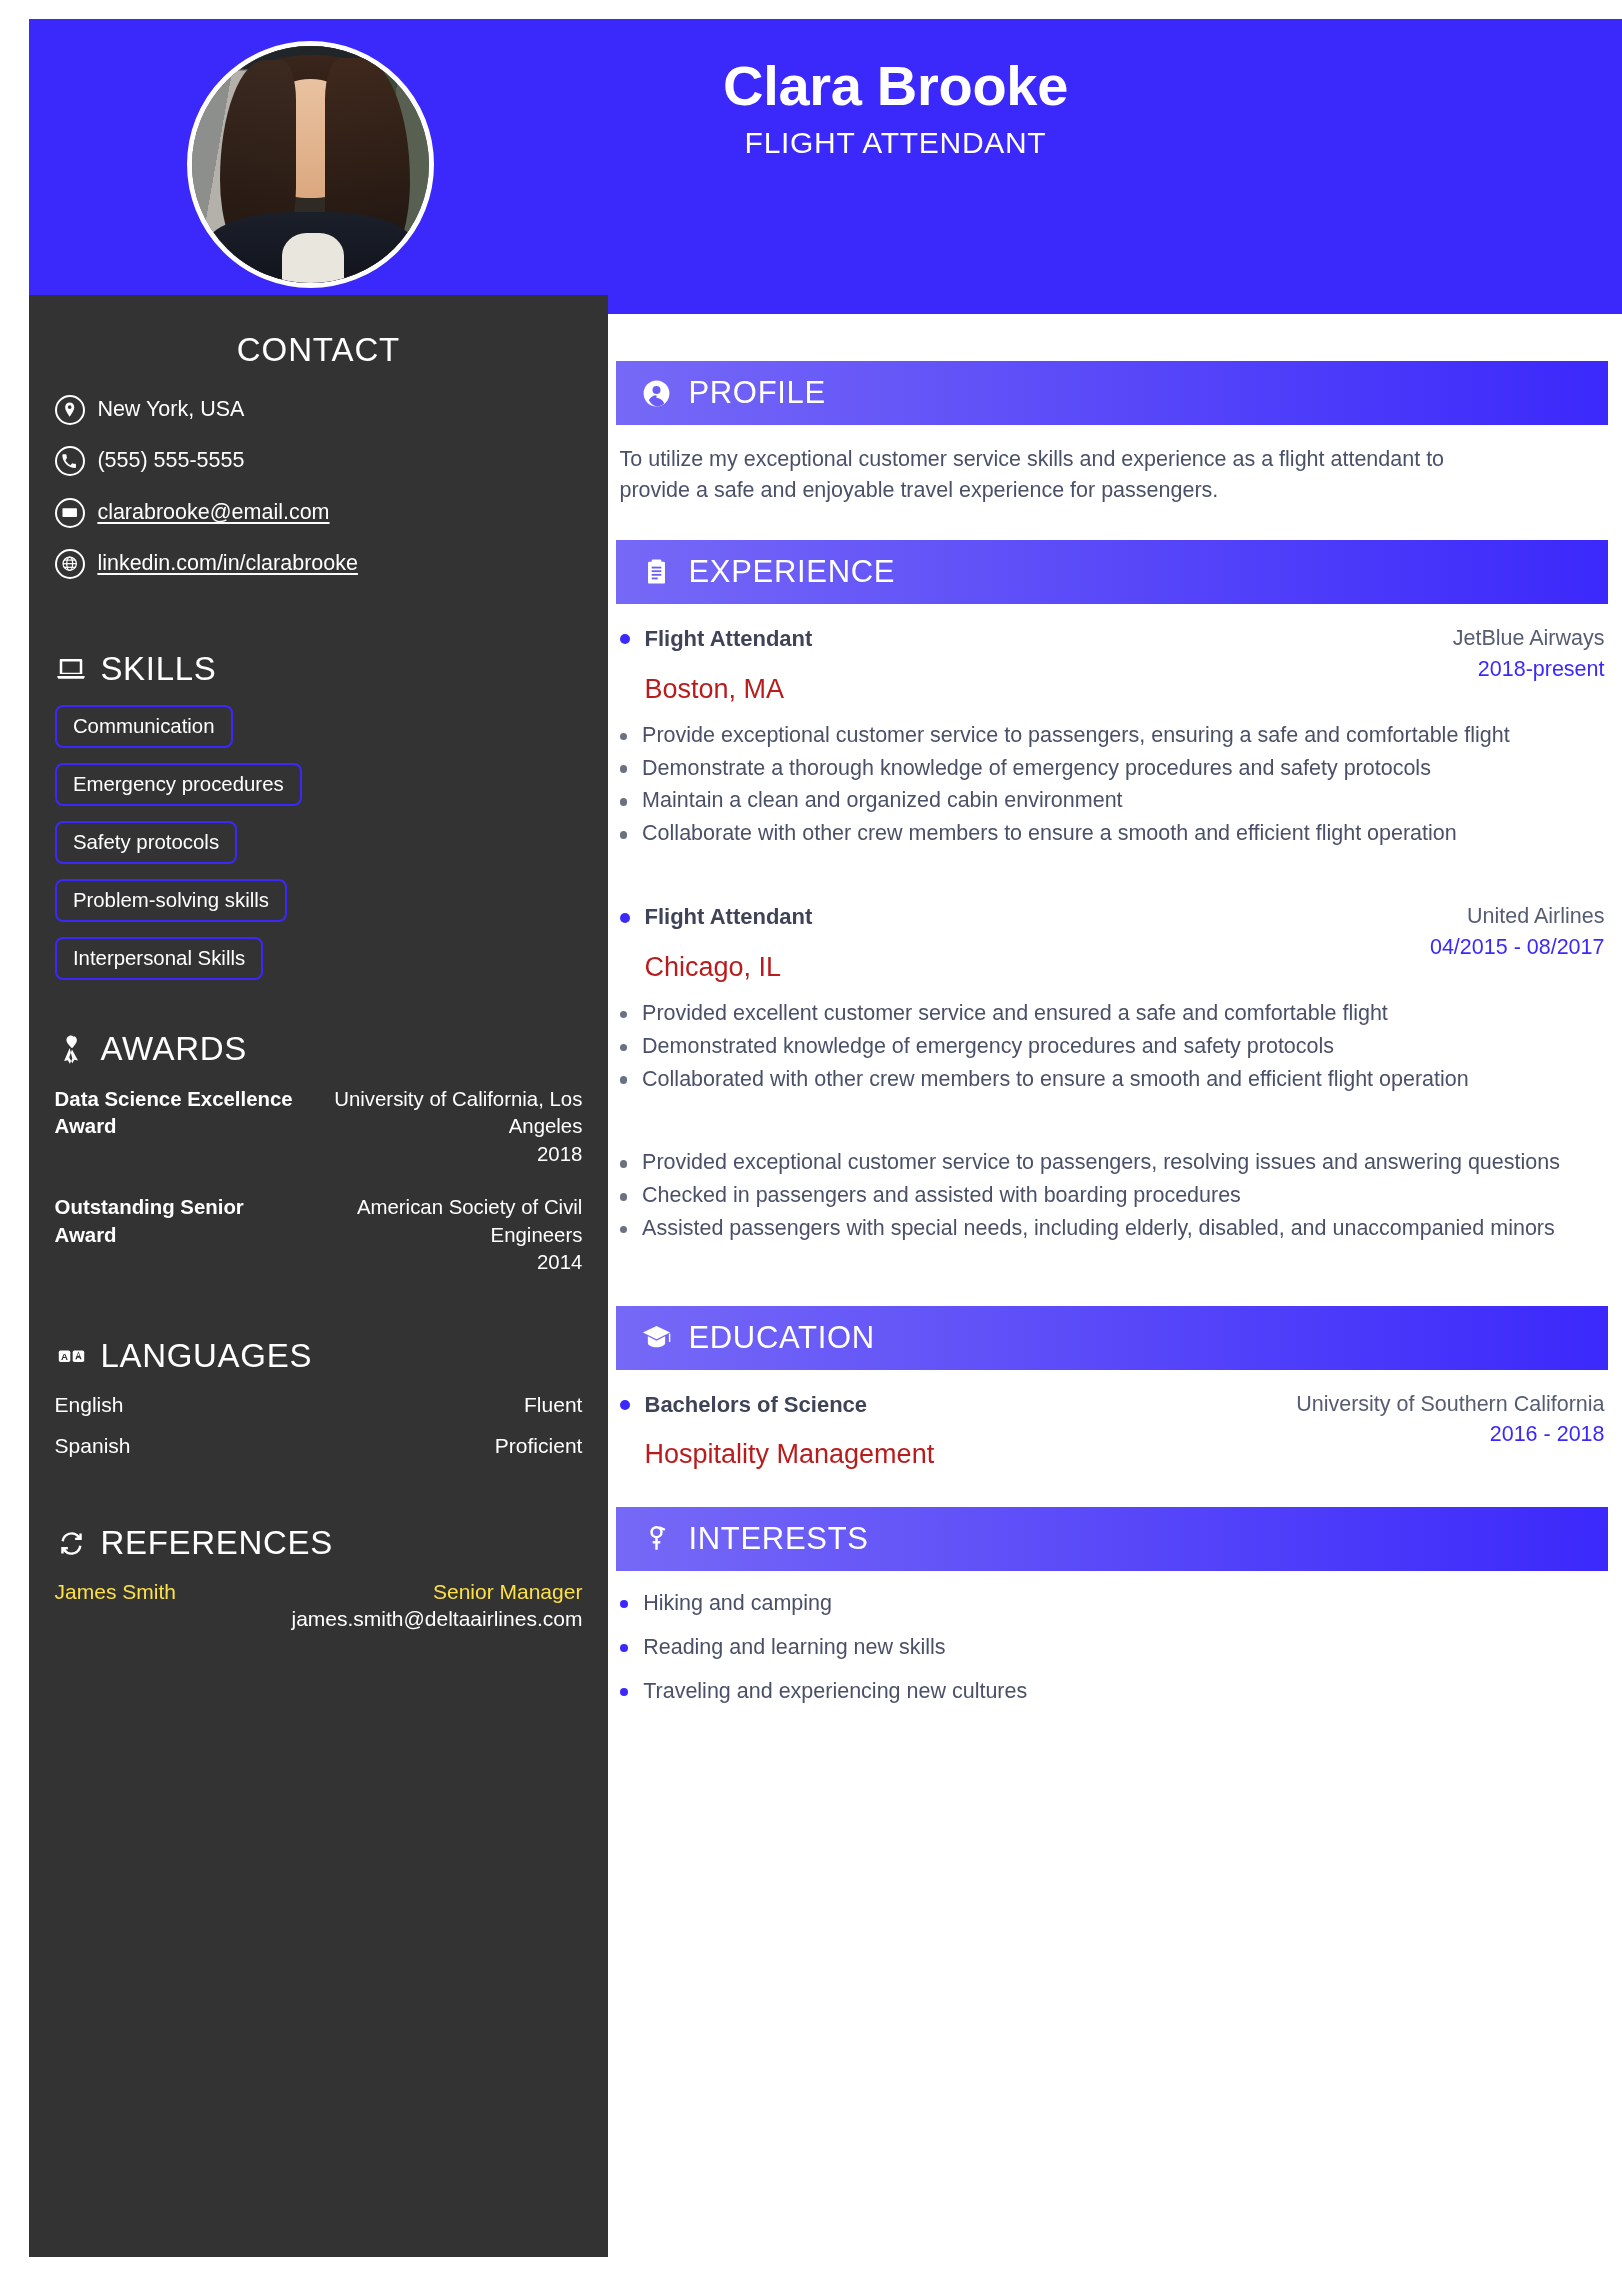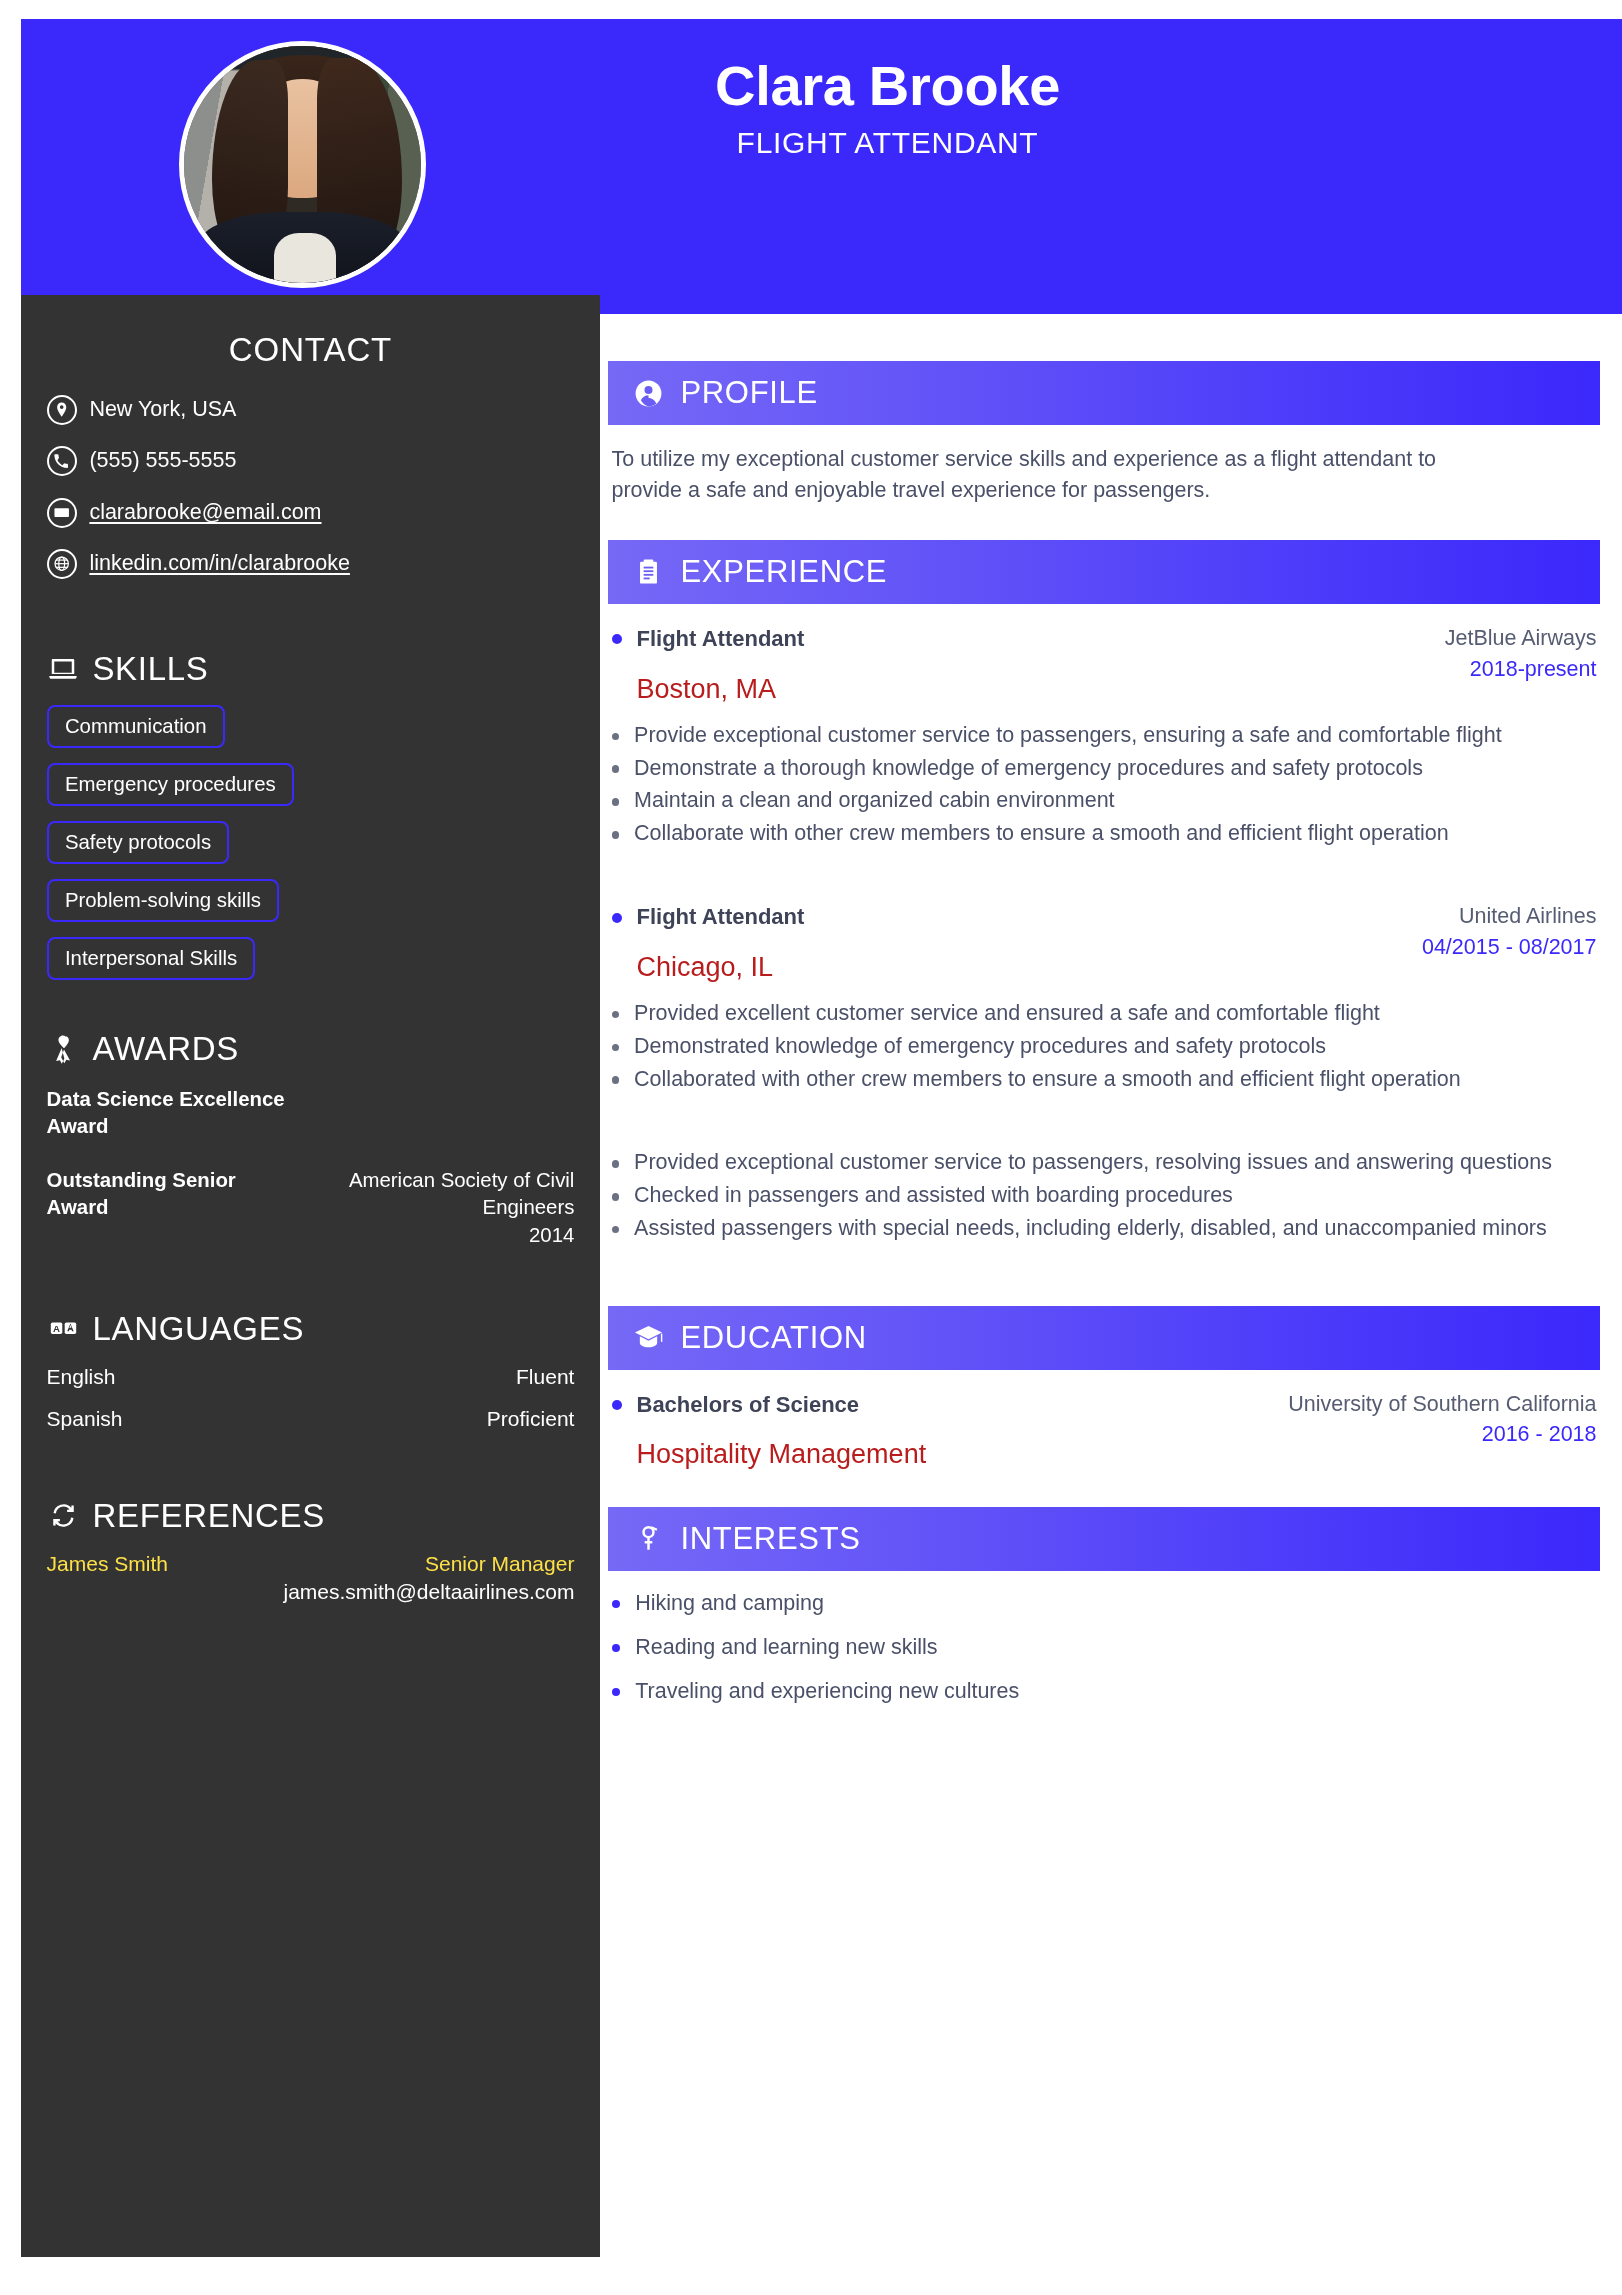--- a/index.html
+++ b/index.html
@@ -4,21 +4,21 @@
 <style>
   *{box-sizing:border-box;margin:0;padding:0;}
   html,body{background:#fff;}
   body{
     width:1623px;height:2295px;
     font-family:"Liberation Sans", sans-serif;
     -webkit-font-smoothing:antialiased;
     position:relative;
     overflow:hidden;
   }
-  .page{position:absolute;left:0;top:0;width:1550px;height:2295px;background:#ffffff;}
+  .page{position:absolute;left:8px;top:0;width:1550px;height:2295px;background:#ffffff;}
 
   
   .header{
     position:absolute;left:21px;top:19px;width:1602px;height:295px;
     background:#3B28FB;
   }
   .avatar-wrap{
     position:absolute;left:158px;top:22px;width:247px;height:247px;
     border-radius:50%;
     border:5.2px solid #ffffff;
@@ -278,20 +278,24 @@
             <path d="M12.4 11.9l5 9.1-3.1-.5-1.6 2.8-2.6-4.9 2.3-6.5zm-1.9-1.2L5.9 21.5l3.1-.6 1.6 2.9 2.1-4.1-2.2-9zM14.6 1.1c1.8 1 2.4 3.3 1.4 5.1-.6 1.1-1.5 2.3-2.9 4.2-.4.5-.8.5-1.2.1l-1.3-1.4c-1.4-1.5-2.2-2.6-2.6-3.7-.7-2 .3-4.1 2.3-4.8 1.3-.4 2.7-.1 3.6.8.2-.1.4-.2.7-.3z"></path>
           </svg>
       </span>
       <span class="htxt">AWARDS</span>
     </div>
 
     <div>
       <div class="award-item">
         <div class="award-grid">
           <div class="award-name">Data Science Excellence Award</div>
+          <div class="award-right">
+            <div>University of California, Los Angeles</div>
+            <div>2018</div>
+          </div>
         </div>
       </div>
       <div class="award-item">
         <div class="award-grid">
           <div class="award-name">Outstanding Senior Award</div>
           <div class="award-right">
             <div>American Society of Civil Engineers</div>
             <div>2014</div>
           </div>
         </div>

